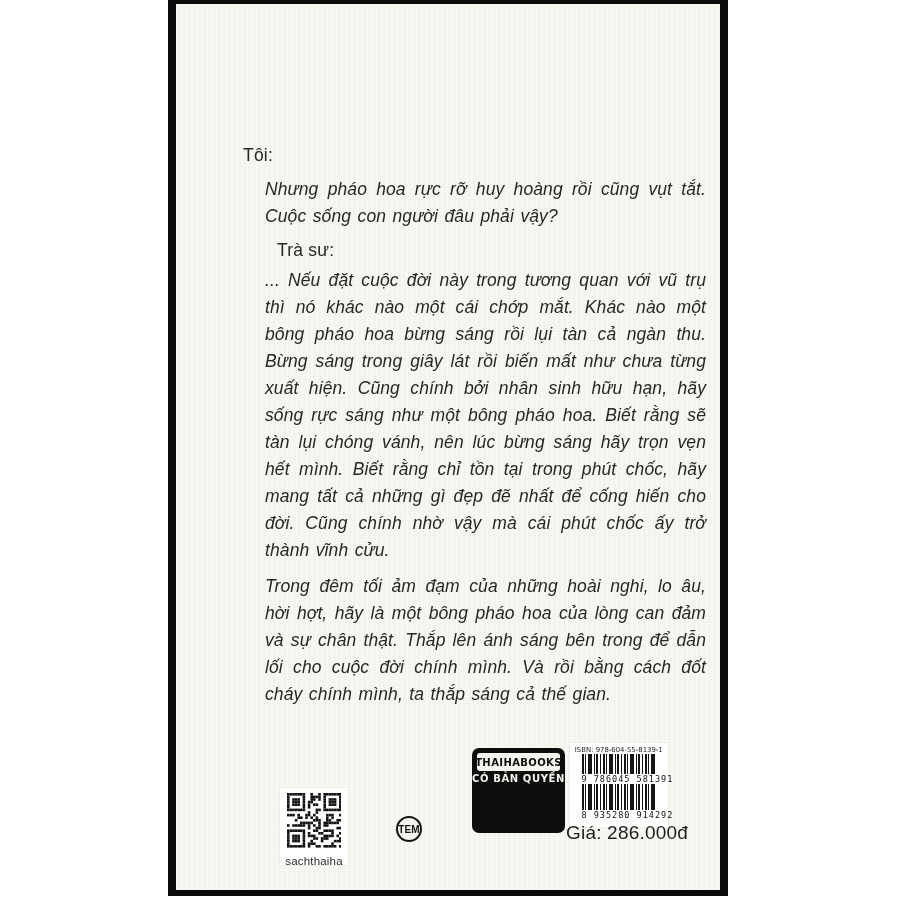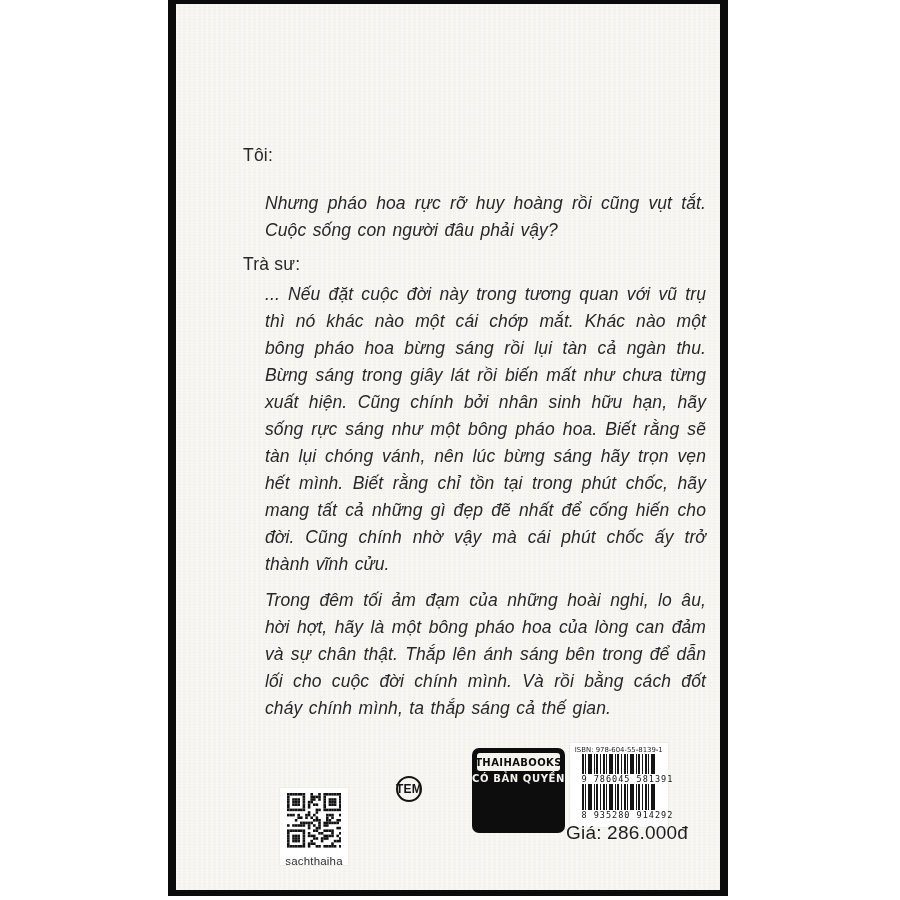--- a/index.html
+++ b/index.html
@@ -14,43 +14,43 @@
       repeating-linear-gradient(90deg, rgba(255,255,255,0.35) 0 2px, transparent 2px 5px);
     border-style:solid; border-color:#0b0b0b;
     border-width:4px 8px 6px 8px;
   }
 
   
   .dialogue {
     position:absolute; left:67px; top:138px; width:464px;
     color:#272727; font-size:17.5px; line-height:27px;
   }
-  .speaker { font-style:normal; margin-bottom:21px; letter-spacing:0.2px; }
-  .speaker.second { margin-top:7px; margin-bottom:3px; }
+  .speaker { font-style:normal; margin-bottom:7px; letter-spacing:0.2px; }
+  .speaker.second { margin-top:7px; margin-bottom:3px;margin-left:34px; }
   .quote {
     font-style:italic; margin-left:22px; width:441px;
     text-align:justify; text-justify:inter-word;
     letter-spacing:0.1px; word-spacing:1.5px;
     margin-bottom:6px;
   }
   .quote.long { margin-bottom:9px; }
 
   
   .qr-box {
     position:absolute; left:104px; top:784px; width:68px; height:77px;
     background:#ffffff; box-shadow:0 0 1px rgba(0,0,0,0.15);
     display:flex; flex-direction:column; align-items:center; padding-top:5px;
   }
   .qr-label { font-size:11.5px; color:#2b2b2b; margin-top:3px; letter-spacing:0.2px; }
 
   .stamp {
-    position:absolute; left:220px; top:772px; width:26px; height:26px;
+    position:absolute; left:220px; top:812px; width:26px; height:26px;
     border:2.5px solid #141414; border-radius:50%;
     display:flex; align-items:center; justify-content:center;
-    font-size:12px; font-weight:bold; color:#141414; letter-spacing:0.2px;
+    font-size:10px; font-weight:bold; color:#141414; letter-spacing:0.2px;
     background:transparent;
   }
 
   .badge {
     position:absolute; left:296px; top:744px; width:93px; height:85px;
     background:#0d0d0d; border-radius:7px; padding:5px 5px 4px 5px;
     display:flex; flex-direction:column;
   }
   .badge-top {
     background:#f5f4ef; border-radius:3px; height:18px;

